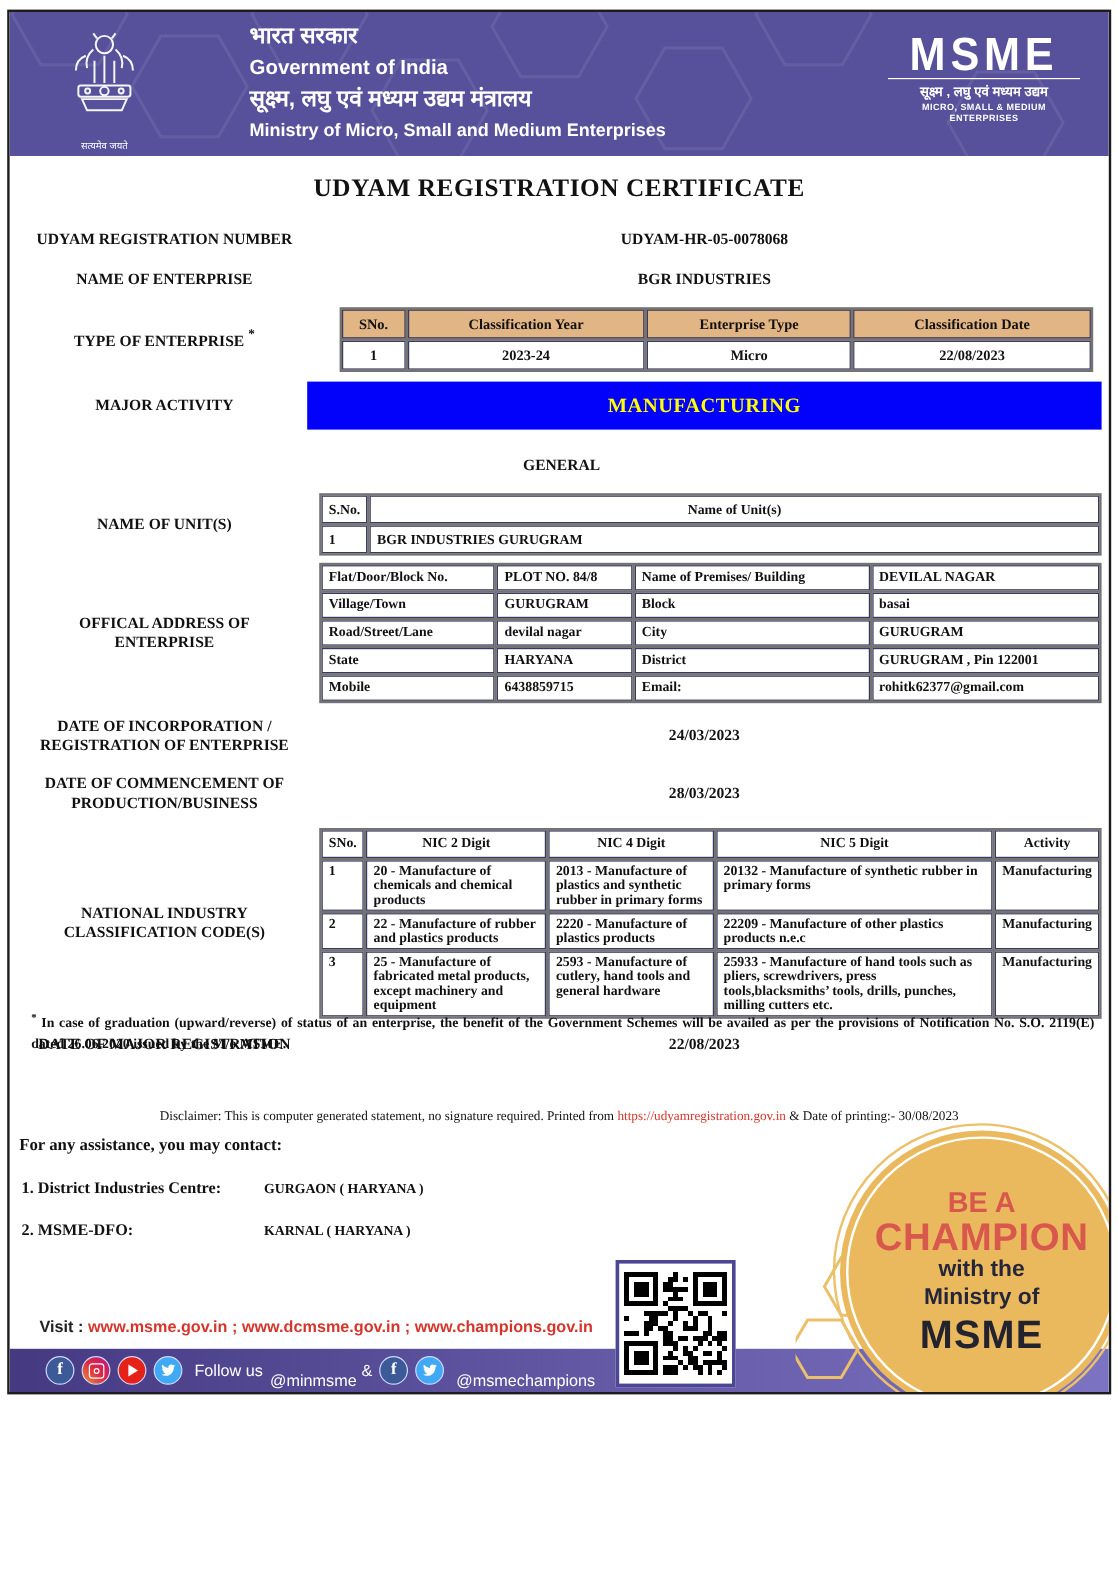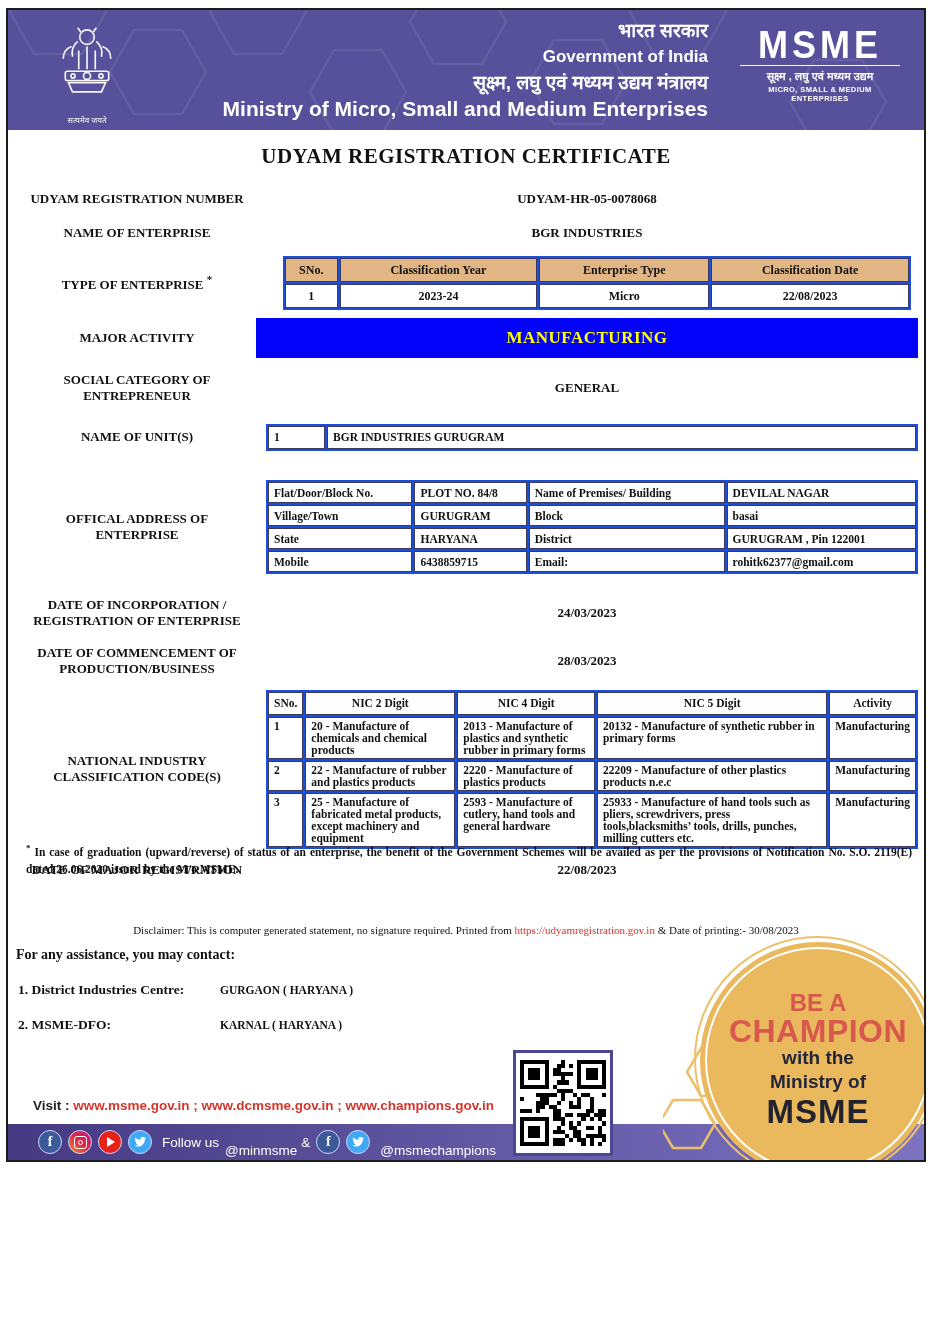--- a/index.html
+++ b/index.html
@@ -5,42 +5,42 @@
   html,body{margin:0;padding:0;background:#fff;}
   .page{position:relative;width:932px;height:1318px;background:#fff;overflow:hidden;
         font-family:"Liberation Serif", serif;color:#111;}
   .cert{position:absolute;left:6px;top:8px;width:916px;height:1150px;border:2px solid #1c1c1c;
         background:#fff;overflow:hidden;}
   
   .hdr{position:absolute;left:0;top:0;width:100%;height:120px;background:#57519b;overflow:hidden;}
   .hexlayer{position:absolute;left:0;top:0;width:100%;height:100%;}
   .emblem{position:absolute;left:48px;top:6px;width:62px;height:108px;text-align:center;}
   .emblem-caption{color:#fff;font-size:8px;font-family:"Liberation Sans",sans-serif;margin-top:-2px;}
-  .hdr-center{position:absolute;left:200px;top:8px;width:500px;text-align:right;color:#fff;
+  .hdr-center{position:absolute;left:200px;top:8px;width:500px;text-align:left;color:#fff;
         font-family:"Liberation Sans",sans-serif;font-weight:bold;}
   .hdr-hi1{font-size:19px;line-height:26px;}
   .hdr-en1{font-size:17px;line-height:25px;}
   .hdr-hi2{font-size:19px;line-height:27px;}
-  .hdr-en2{font-size:21px;line-height:26px;}
+  .hdr-en2{font-size:15px;line-height:26px;}
   .msme-logo{position:absolute;right:24px;top:18px;width:160px;text-align:center;color:#fff;
         font-family:"Liberation Sans",sans-serif;}
   .msme-word{font-size:36px;font-weight:bold;letter-spacing:4px;line-height:34px;transform:scaleY(1.08);}
   .msme-hi{font-size:11px;font-weight:bold;border-top:1px solid #fff;padding-top:2px;margin-top:3px;}
   .msme-en{font-size:7.5px;font-weight:bold;letter-spacing:.4px;margin-top:2px;}
   
   .arow{position:absolute;left:10px;right:6px;display:flex;align-items:center;}
   .lbl{width:238px;padding:0 12px;box-sizing:border-box;text-align:center;
        font-weight:bold;font-size:13px;line-height:1.25;flex:none;}
   .val{flex:1;text-align:center;font-weight:bold;font-size:13px;}
   .valarea{flex:1;padding-left:10px;}
   .title{position:absolute;left:0;top:134px;width:100%;text-align:center;
          font-size:21px;font-weight:bold;letter-spacing:.5px;}
   sup.ast{font-size:11px;vertical-align:6px;}
   
-  table{border-collapse:separate;border-spacing:2px;background:#1d4ed8;
+  table{border-collapse:separate;border-spacing:2px;background:#737373;
         font-weight:bold;font-size:11.5px;}
   td,th{background:#fff;border:1px solid #3a3a5c;padding:2px 5px;}
   .t-type{margin-left:17px;width:628px;font-size:12px;}
   .t-type th{background:#e2b585;text-align:center;height:18px;}
   .t-type td{text-align:center;height:18px;}
   .t-units{width:652px;}
   .t-units th{text-align:center;height:17px;}
   .t-units td{text-align:left;height:17px;}
   .t-addr{width:652px;}
   .t-addr td{text-align:left;height:15px;}
@@ -180,29 +180,32 @@
   </div>
 
   <div class="arow" style="top:308px;height:40px;">
     <div class="lbl">MAJOR ACTIVITY</div>
     <div class="activity-bar">
       <span class="activity-text">MANUFACTURING</span>
     </div>
   </div>
 
   <div class="arow" style="top:358px;height:40px;">
-    <div class="lbl">SOCIAL CATEGORY OF ENTREPRENEUR</div>
     <div class="val">GENERAL</div>
   </div>
 
   <div class="arow" style="top:404px;height:46px;">
     <div class="lbl">NAME OF UNIT(S)</div>
     <div class="valarea">
       <table class="t-units">
         <tbody>
+              <tr>
+          <th style="width:5.5%">S.No.</th>
+          <th>Name of Unit(s)</th>
+        </tr>
         <tr>
           <td>1</td>
           <td>BGR INDUSTRIES GURUGRAM</td>
         </tr>
       </tbody>
           </table>
     </div>
   </div>
 
   <div class="arow" style="top:464px;height:106px;">
@@ -214,20 +217,26 @@
           <td style="width:22.5%">Flat/Door/Block No.</td>
           <td style="width:17.5%">PLOT NO. 84/8</td>
           <td style="width:30.5%">Name of Premises/ Building</td>
           <td style="width:29.5%">DEVILAL NAGAR</td>
         </tr>
         <tr>
           <td>Village/Town</td>
           <td>GURUGRAM</td>
           <td>Block</td>
           <td>basai</td>
+        </tr>
+        <tr>
+          <td>Road/Street/Lane</td>
+          <td>devilal nagar</td>
+          <td>City</td>
+          <td>GURUGRAM</td>
         </tr>
         <tr>
           <td>State</td>
           <td>HARYANA</td>
           <td>District</td>
           <td>GURUGRAM , Pin 122001</td>
         </tr>
         <tr>
           <td>Mobile</td>
           <td>6438859715</td>

